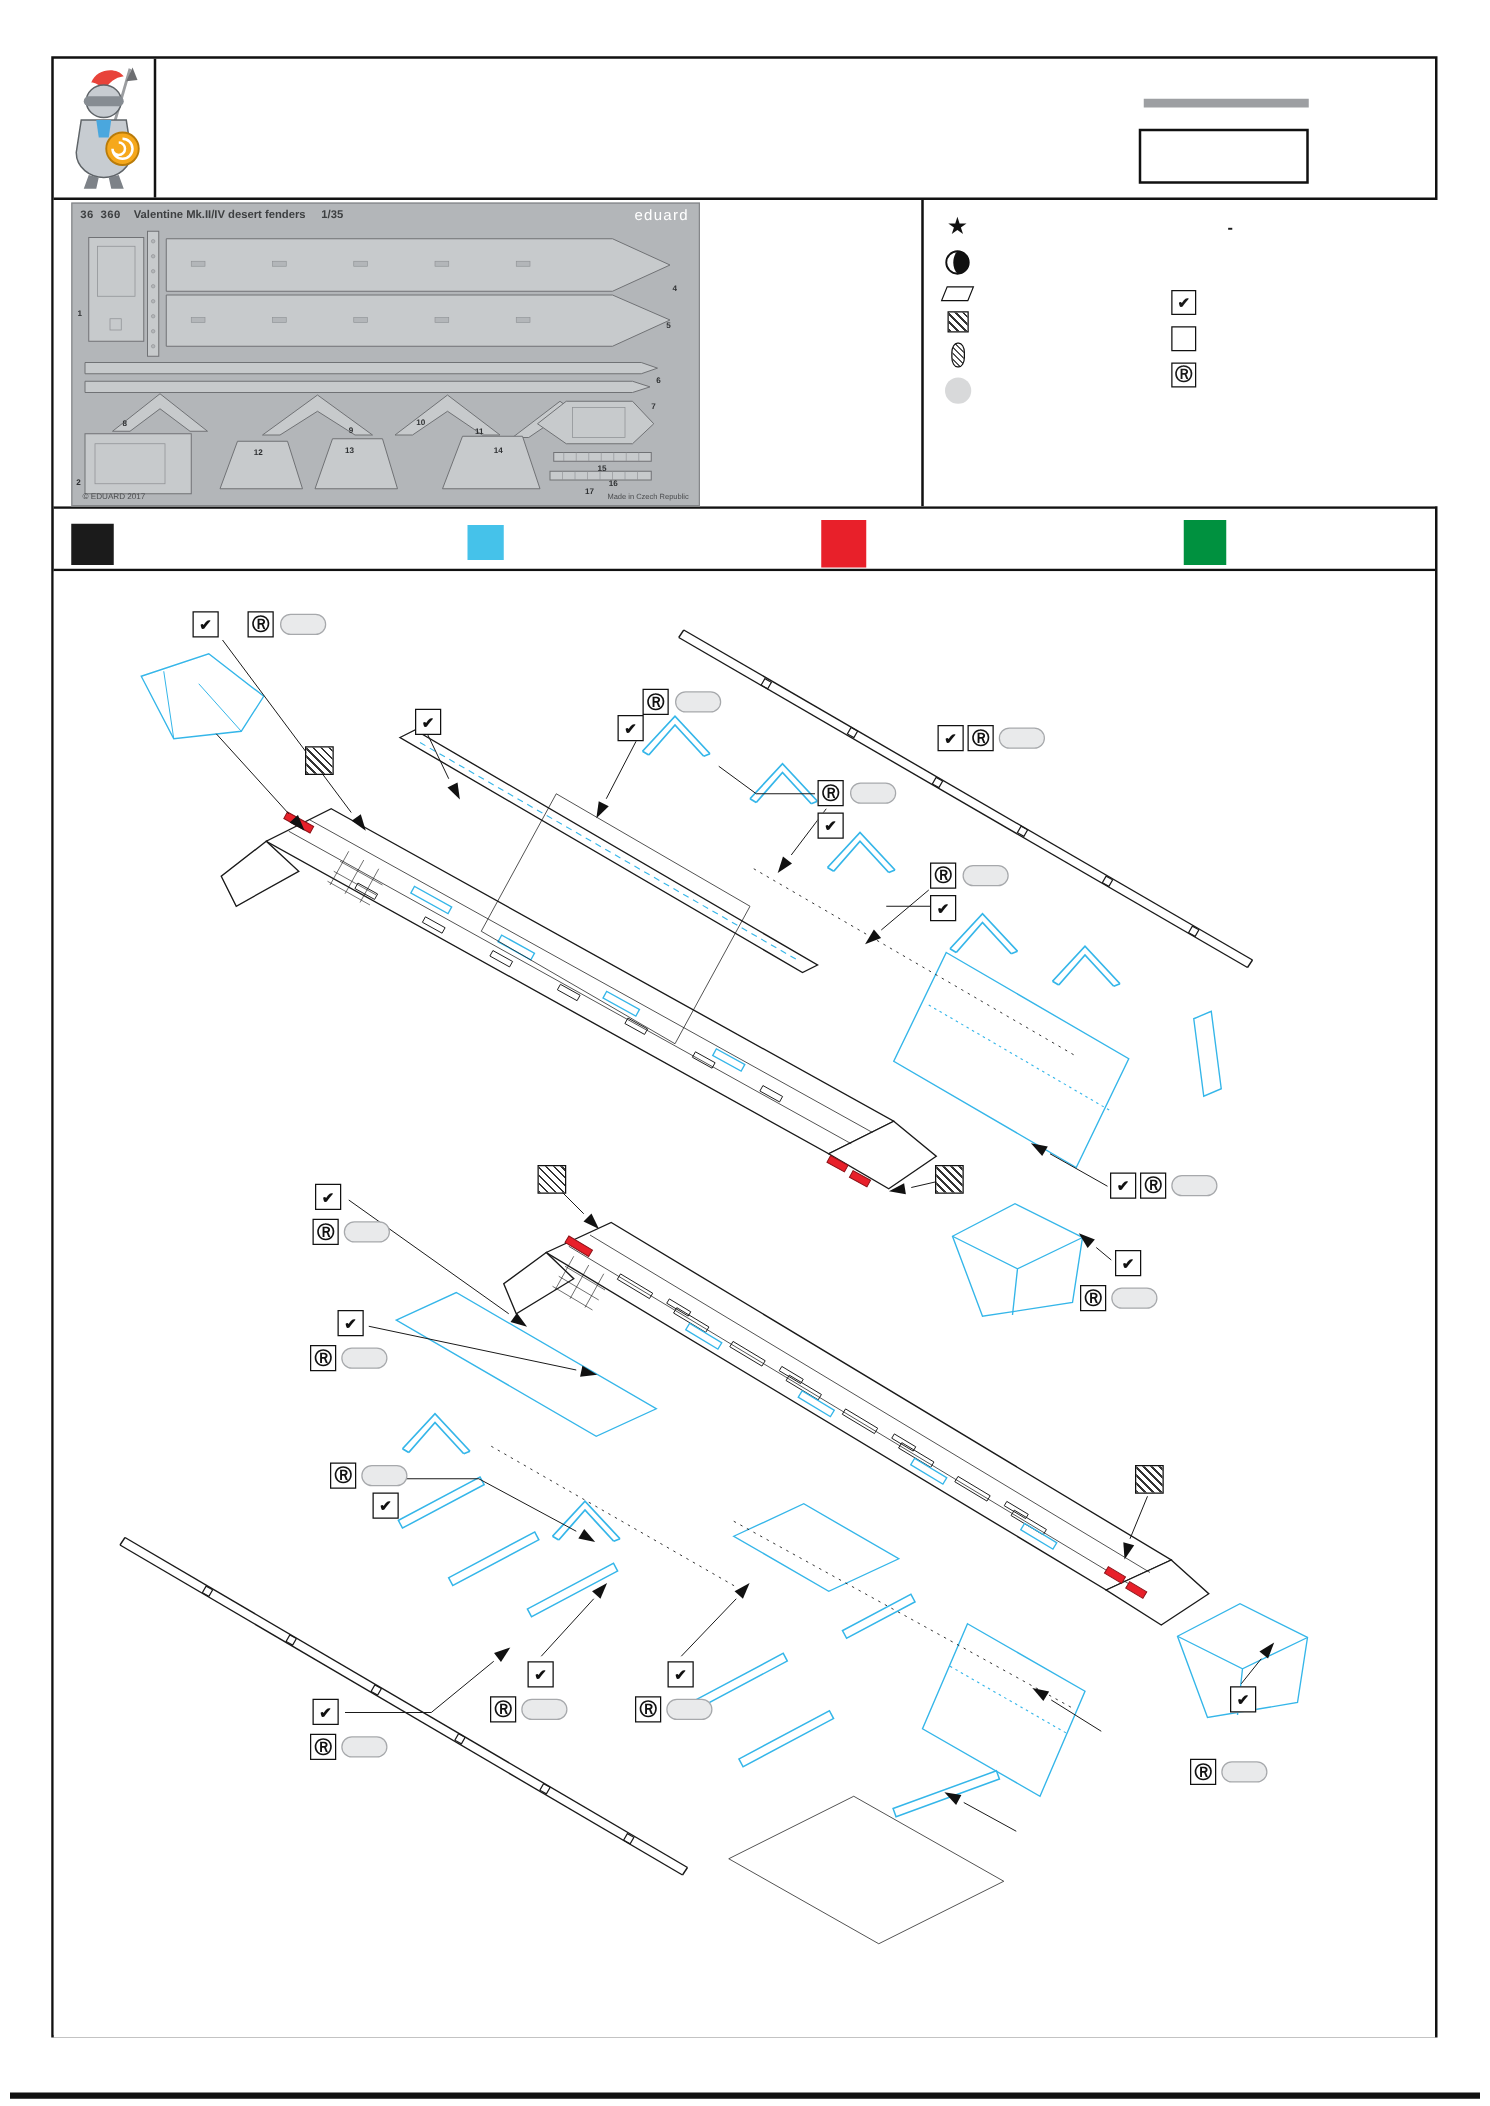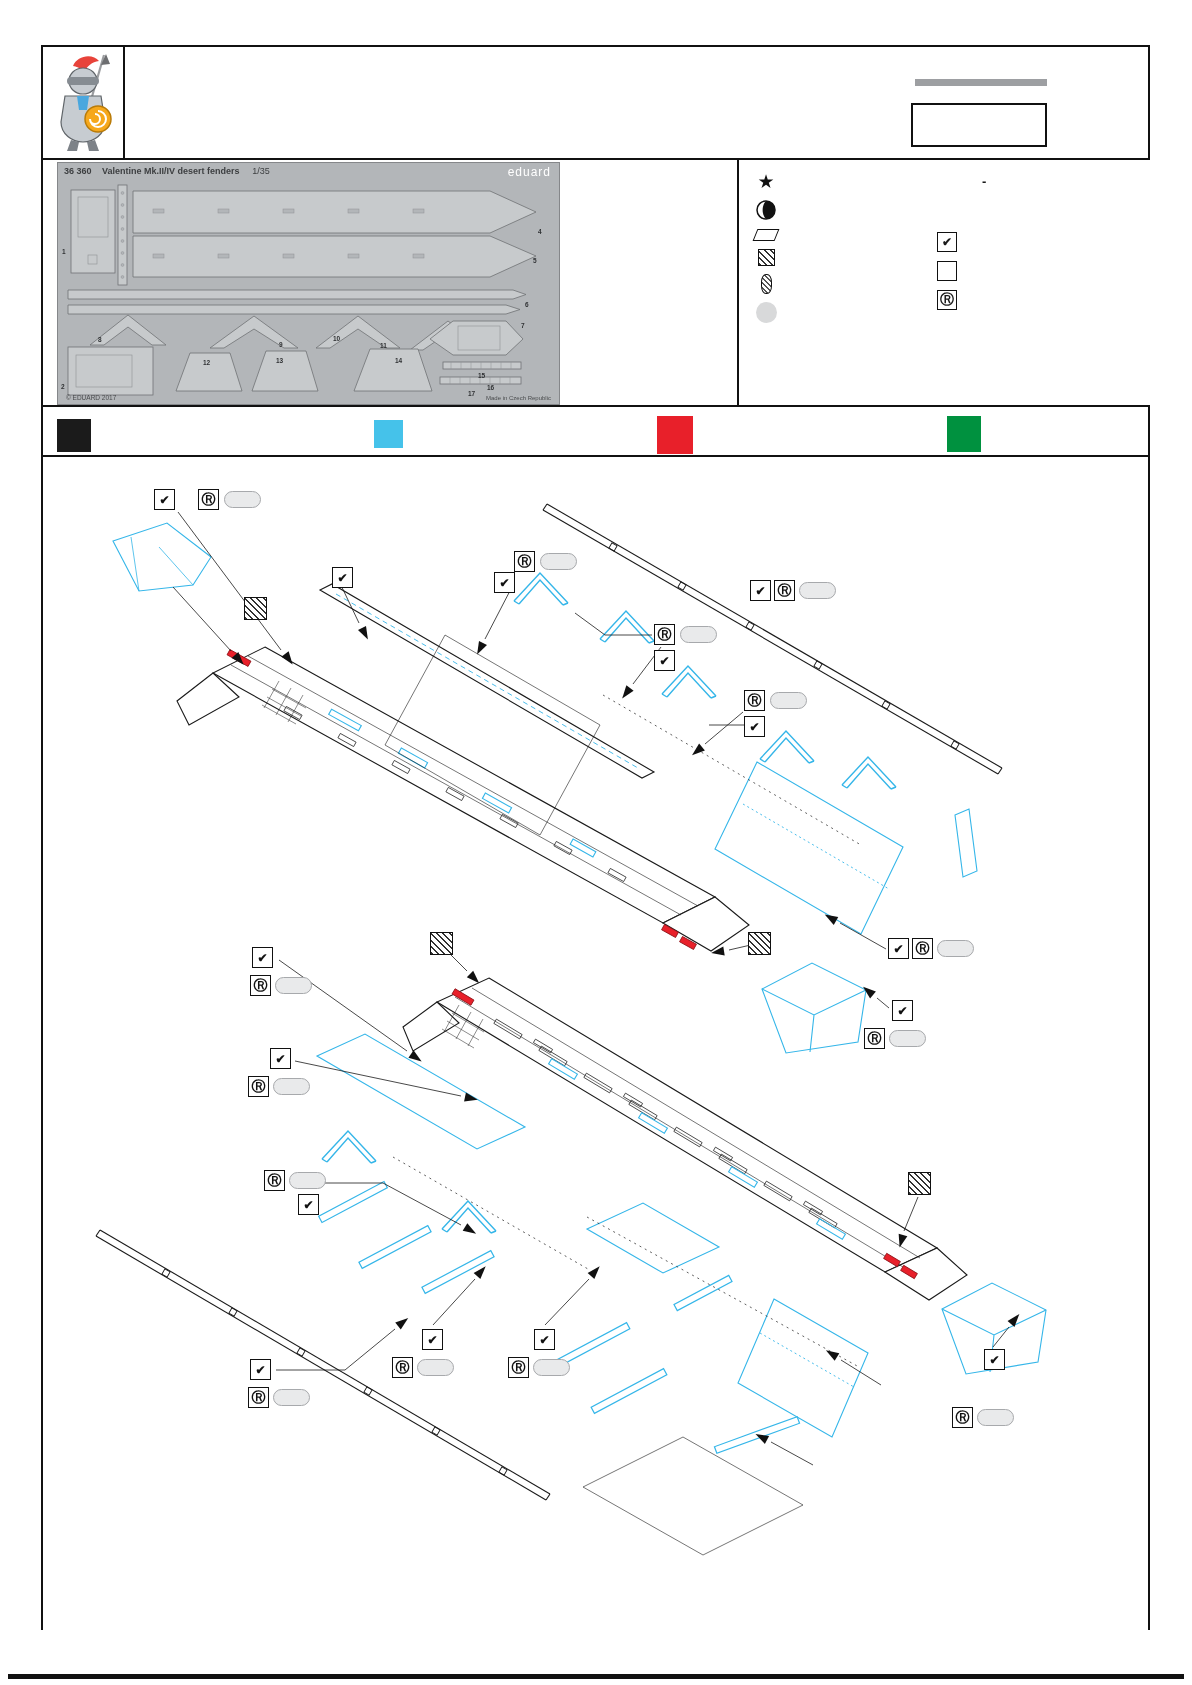--- a/index.html
+++ b/index.html
@@ -18,22 +18,22 @@
   .gray-bar { position:absolute; left:872px; top:32px; width:132px; height:7px; background:#9d9fa2; }
   .title-box { position:absolute; left:868px; top:56px; width:136px; height:44px; border:2px solid #111; background:#fff; }
 
   
   .fret-row { position:absolute; left:0; top:113px; width:100%; height:247px; border-bottom:2px solid #111; }
   .fret-panel { position:absolute; left:0; top:0; width:694px; height:100%; background:#fff; }
   .fret-sheet { position:absolute; left:14px; top:2px; width:503px; height:243px;
                 background:#b3b6b9; border:1px solid #85878a; overflow:hidden; }
   .fret-title { position:absolute; left:6px; top:3px; right:6px; height:14px;
                 font-size:9px; font-weight:bold; color:#3d3f41; white-space:nowrap; }
-  .fret-title .kit-number { margin-right:8px; }
-  .fret-title .kit-scale { margin-left:10px; font-weight:normal; }
+  .fret-title .kit-number { margin-right:8px;font-family:Liberation Mono, monospace; }
+  .fret-title .kit-scale { margin-left:10px; font-weight:bold; }
   .fret-brand { position:absolute; right:8px; top:2px; font-size:12px; font-weight:normal;
                 color:#fff; letter-spacing:1px; }
   .fret-art { position:absolute; left:0; top:16px; width:503px; height:227px; }
   .fret-num { position:absolute; font-size:6.5px; font-weight:bold; color:#2f3133; line-height:1; }
   .fret-copyright { position:absolute; left:8px; bottom:3px; font-size:6.5px; color:#4a4c4e; }
   .fret-madein { position:absolute; right:8px; bottom:3px; font-size:6px; color:#4a4c4e; }
 
   .legend-panel { position:absolute; left:694px; top:0; width:415px; height:100%;
                   border-left:2px solid #111; background:#fff; }
   .lg-col { position:absolute; left:13px; top:12px; width:28px; display:flex;

